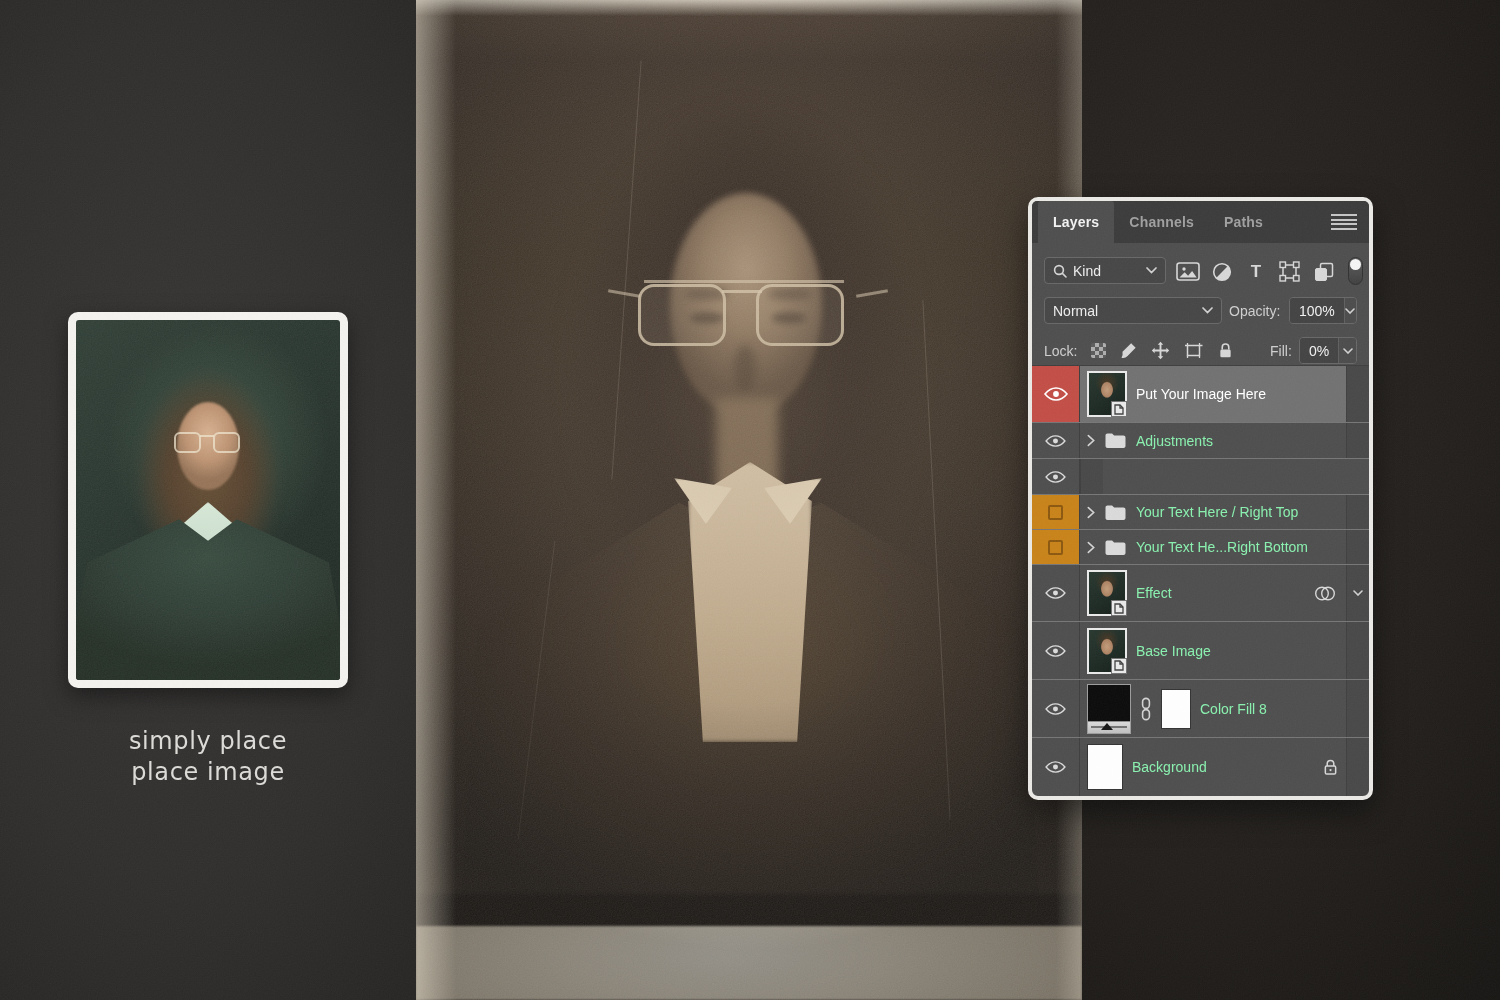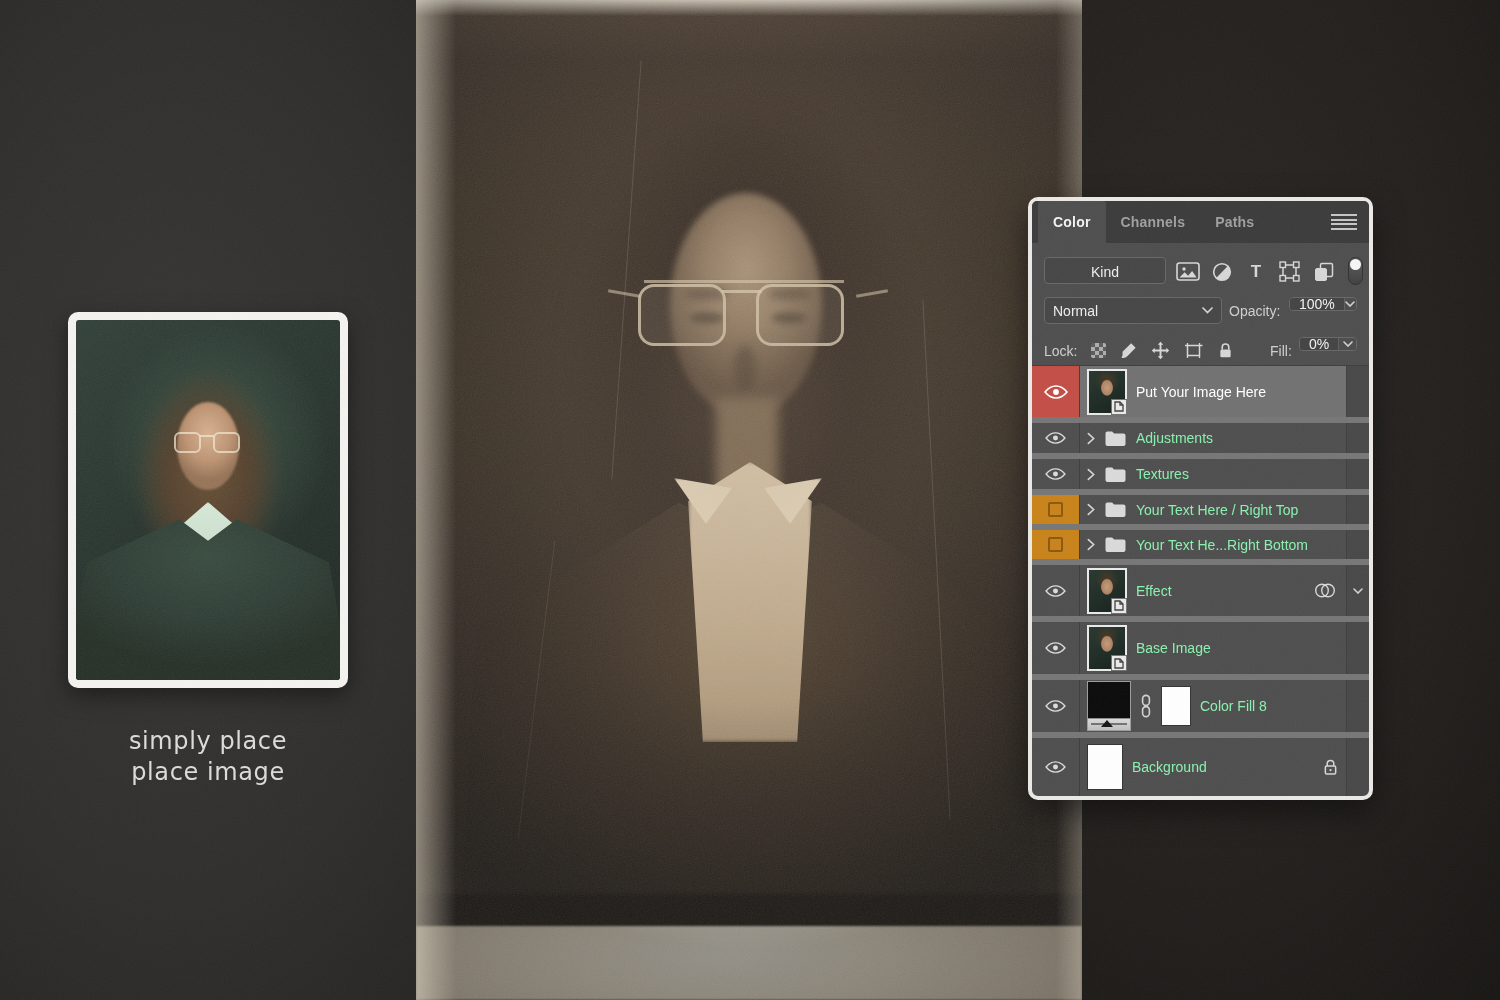--- a/index.html
+++ b/index.html
@@ -91,39 +91,39 @@
     display:flex; align-items:stretch; }
   .tab { padding:0 15px; display:flex; align-items:center; color:#9d9d9d; font-weight:700; letter-spacing:.2px; }
   .tab.active { background:#4a4a4a; color:#f1f1f1; border-radius:3px 3px 0 0; margin-left:6px; }
   .hamburger { position:absolute; right:12px; top:13px; width:26px; height:16px; display:flex; flex-direction:column; justify-content:space-between; }
   .hamburger i { display:block; height:2px; background:#c3c3c3; }
 
   .combo { position:absolute; height:27px; background:#424242; border:1px solid #646464; border-radius:4px;
     display:flex; align-items:center; padding:0 8px; gap:6px; color:#ececec; }
   .combo .grow { flex:1; }
   .vlabel { position:absolute; height:27px; display:flex; align-items:center; color:#cdcdcd; }
-  .valbox { position:absolute; height:14px; border:1px solid #646464; border-radius:4px; display:flex; overflow:hidden;justify-content:center; }
+  .valbox { position:absolute; height:27px; border:1px solid #646464; border-radius:4px; display:flex; overflow:hidden;justify-content:center; }
   .valbox .val { background:#3f3f3f; display:flex; align-items:center; padding:0 9px; flex:1; color:#f0f0f0; }
   .valbox .chev { width:24px; background:#484848; border-left:1px solid #5c5c5c; display:flex; align-items:center; justify-content:center; }
 
   .filter-icons { position:absolute; left:144px; top:57px; width:160px; height:27px; display:flex; gap:9px; align-items:center; color:#d5d5d5; }
   .fic { width:25px; height:25px; display:flex; align-items:center; justify-content:center; }
   .t-glyph { font-weight:700; font-size:17px; color:#d5d5d5; }
   .toggle { position:absolute; left:316px; top:56px; width:15px; height:28px; border-radius:8px;
     background:linear-gradient(#585858,#3c3c3c); border:1px solid #2c2c2c; }
   .toggle::before { content:""; position:absolute; left:1px; top:1px; width:11px; height:11px; border-radius:50%; background:#f4f4f4; }
 
   .lockrow { position:absolute; left:12px; top:136px; height:27px; display:flex; align-items:center; gap:13px; color:#d5d5d5; }
   .lockrow .lbl { color:#cdcdcd; margin-right:1px; }
   .checker { width:15px; height:15px; border-radius:2px; background:repeating-conic-gradient(#ababab 0 25%, #585858 0 50%); background-size:8px 8px; }
 
   .hr { position:absolute; left:0; top:164px; width:337px; height:1px; background:#3a3a3a; }
 
   .layer-list { position:absolute; left:0; top:165px; width:337px; height:430px; }
-  .lrow { position:absolute; left:0; width:337px; display:flex; border-bottom:6px solid #737373; }
+  .lrow { position:absolute; left:0; width:337px; display:flex; border-bottom:1px solid #737373; }
   .eye-cell { width:48px; flex:none; display:flex; align-items:center; justify-content:center; border-right:1px solid #3a3a3a; color:#d9d9d9; }
   .row-body { flex:1; display:flex; align-items:center; padding-left:7px; gap:9px; position:relative; }
   .row-gutter { width:23px; flex:none; background:rgba(0,0,0,.07); border-left:1px solid rgba(0,0,0,.12);
     display:flex; align-items:center; justify-content:center; color:#cfcfcf; }
   .lrow.selected .row-body { background:#6e6e6e; }
   .lrow.selected .lname { color:#ffffff; }
   .lname { color:#86efac; white-space:nowrap; }
   .eye-red { background:#c04a42; color:#ffffff; }
   .eye-orange { background:#c67f14; }
   .empty-eye { width:15px; height:15px; border:2px solid rgba(105,62,4,.65); border-radius:2px; }
@@ -210,37 +210,37 @@
   <div class="caption">
     <div>simply place</div>
     <div>place image</div>
   </div>
 
   <div class="panel">
     <div class="panel-inner">
 
       <div class="tabbar">
         <div class="tab active">
-            <span>Color</span>
+            <span>Layers</span>
           </div>
         <div class="tab">
             <span>Channels</span>
           </div>
         <div class="tab">
             <span>Paths</span>
           </div>
       </div>
       <div class="hamburger">
           <i></i>
           <i></i>
           <i></i>
           <i></i>
         </div>
 
-      <div class="combo" style="left:12px; top:56px; width:122px;flex-direction:column;">
+      <div class="combo" style="left:12px; top:56px; width:122px;">
         <svg width="14" height="14" viewBox="0 0 14 14">
             <circle cx="6" cy="6" r="4.4" fill="none" stroke="#d2d2d2" stroke-width="1.6"></circle>
             <path d="M9.4 9.4L13 13" stroke="#d2d2d2" stroke-width="1.6" stroke-linecap="round"></path>
           </svg>
         <span class="grow">Kind</span>
         <svg width="11" height="7" viewBox="0 0 11 7">
             <path d="M1 1l4.5 4.5L10 1" fill="none" stroke="#cfcfcf" stroke-width="1.7" stroke-linecap="round"></path>
           </svg>
       </div>
       <div class="filter-icons">
@@ -375,33 +375,20 @@
           </div>
           <div class="row-gutter"></div>
         </div>
 
         <div class="lrow" style="top:93px; height:36px;">
           <div class="eye-cell">
             <svg width="21" height="12" viewBox="0 0 24 14">
                 <path d="M12 1C6.6 1 2.8 4.8 1 7c1.8 2.2 5.6 6 11 6s9.2-3.8 11-6C21.2 4.8 17.4 1 12 1z" fill="none" stroke="currentColor" stroke-width="1.6"></path>
                 <circle cx="12" cy="7" r="2.9" fill="currentColor"></circle>
               </svg>
-          </div>
-          <div class="row-body">
-            <span class="disc">
-                <svg width="8" height="13" viewBox="0 0 9 14">
-                  <path d="M1.5 1.5L7.5 7l-6 5.5" fill="none" stroke="currentColor" stroke-width="1.8" stroke-linecap="round"></path>
-                </svg>
-              </span>
-            <span class="foldic">
-                <svg width="23" height="17" viewBox="0 0 22 17">
-                  <path d="M1 3.4C1 2.2 1.8 1.4 3 1.4h4.6l2 2.2H19c1.1 0 2 .9 2 2V14c0 1.1-.9 2-2 2H3c-1.1 0-2-.9-2-2V3.4z" fill="currentColor"></path>
-                </svg>
-              </span>
-            <span class="lname">Textures</span>
           </div>
           <div class="row-gutter"></div>
         </div>
 
         <div class="lrow" style="top:129px; height:35px;">
           <div class="eye-cell eye-orange">
             <span class="empty-eye"></span>
           </div>
           <div class="row-body">
             <span class="disc">

